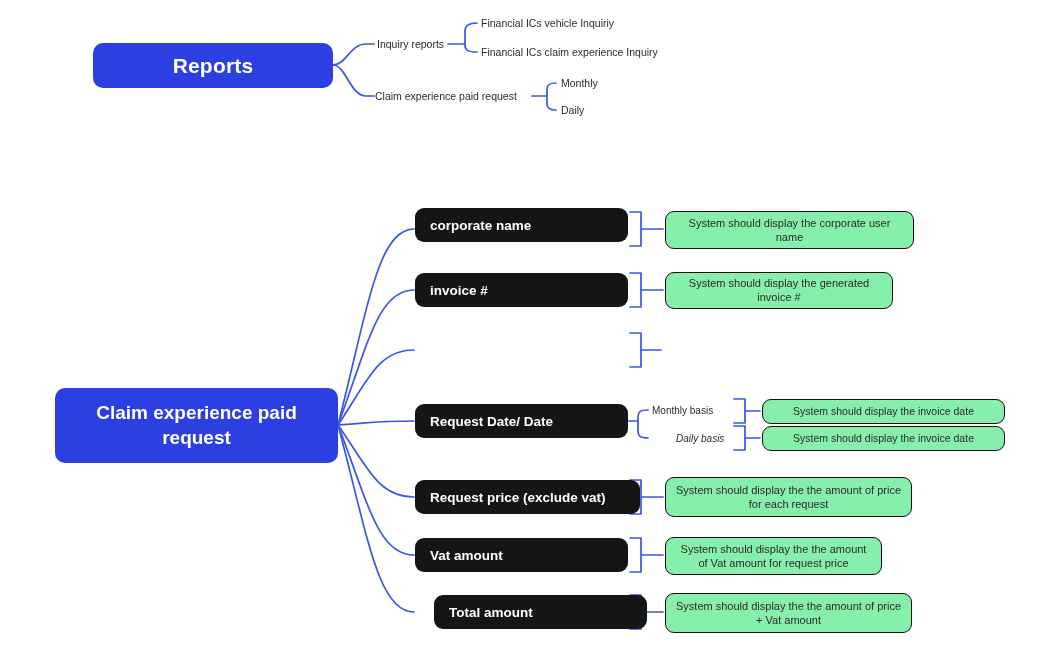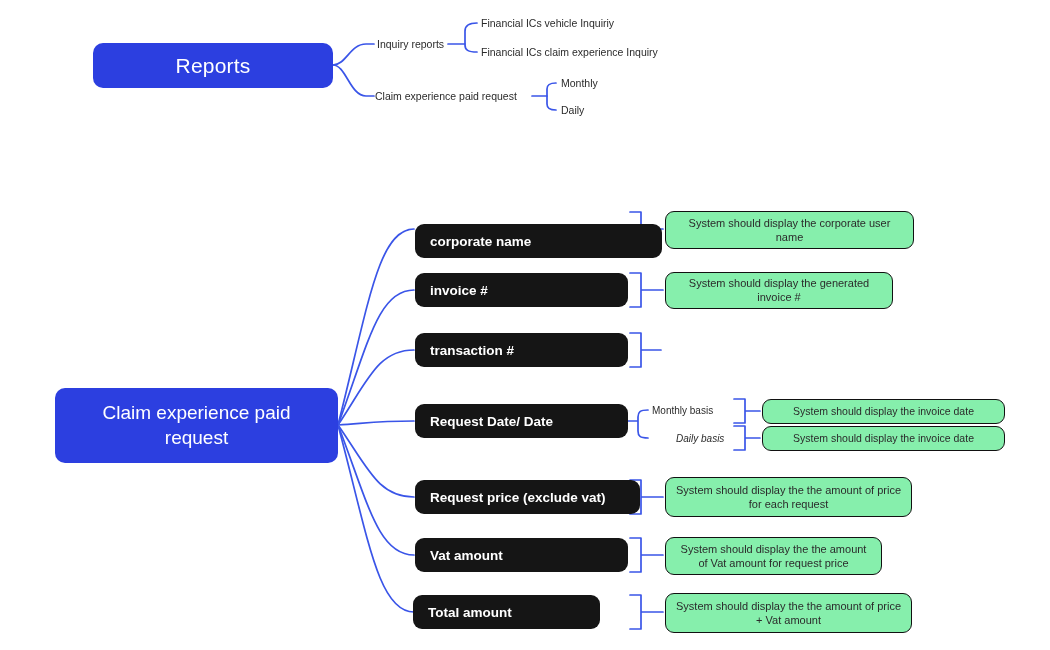--- a/index.html
+++ b/index.html
@@ -5,21 +5,21 @@
   html,body{margin:0;padding:0;background:#fff;}
   #canvas{
     position:relative;width:1050px;height:650px;overflow:hidden;
     background:#ffffff;font-family:"Liberation Sans",sans-serif;
   }
   #wires{position:absolute;left:0;top:0;width:1050px;height:650px;}
   .abs{position:absolute;box-sizing:border-box;}
   .node-blue{
     background:#2c3fe0;color:#ffffff;border-radius:10px;
     display:flex;align-items:center;justify-content:center;
-    font-weight:normal;text-align:center;
+    font-weight:bold;text-align:center;
   }
   .root-top{font-size:21px;letter-spacing:.2px;}
   .root-bottom{font-size:19px;line-height:1.28;padding:0 14px;}
   .twig{
     color:#2b2b2b;font-size:10.5px;white-space:nowrap;
     display:flex;align-items:center;height:14px;
   }
   .topic{
     background:#151515;color:#ffffff;border-radius:9px;
     font-size:13.5px;font-weight:bold;
@@ -79,36 +79,35 @@
   <div class="abs twig" style="left:481px;top:45px;">Financial  ICs claim experience Inquiry</div>
 
   <div class="abs twig" style="left:375px;top:89px;">Claim experience paid request</div>
 
   <div class="abs twig" style="left:561px;top:76px;">Monthly</div>
 
   <div class="abs twig" style="left:561px;top:103px;">Daily</div>
 
   <div class="abs node-blue root-bottom" style="left:55px;top:388px;width:283px;height:75px;">Claim experience paid request</div>
 
-  <div class="abs topic" style="left:415px;top:224px;width:247px;height:34px;">corporate name</div>
+  <div class="abs topic" style="left:415px;top:208px;width:213px;height:34px;">corporate name</div>
   <div class="abs note" style="left:665px;top:211px;width:249px;min-height:38px;">System should display the corporate  user name</div>
 
   <div class="abs topic" style="left:415px;top:273px;width:213px;height:34px;">invoice #</div>
   <div class="abs note" style="left:665px;top:272px;width:228px;min-height:35px;">System should display the generated invoice #</div>
 
-  <div class="abs topic" style="left:415px;top:333px;width:213px;height:34px;">transaction #</div>
 
   <div class="abs topic" style="left:415px;top:404px;width:213px;height:34px;">Request Date/ Date</div>
   <div class="abs twig" style="left:652px;top:403px;font-size:10px;">Monthly basis</div>
   <div class="abs twig" style="left:676px;top:431px;font-size:10px;font-style:italic;">Daily basis</div>
   <div class="abs note note-sm" style="left:762px;top:399px;width:243px;min-height:25px;">System should display the invoice date</div>
   <div class="abs note note-sm" style="left:762px;top:426px;width:243px;min-height:25px;">System should display the invoice date</div>
 
   <div class="abs topic" style="left:415px;top:480px;width:225px;height:34px;">Request price (exclude vat)</div>
   <div class="abs note" style="left:665px;top:477px;width:247px;min-height:40px;">System should display the the amount of price for each request</div>
 
   <div class="abs topic" style="left:415px;top:538px;width:213px;height:34px;">Vat amount</div>
   <div class="abs note" style="left:665px;top:537px;width:217px;min-height:38px;">System should display the the amount of Vat amount for request price</div>
 
-  <div class="abs topic" style="left:413px;top:595px;width:187px;height:34px;">Total amount</div>
+  <div class="abs topic" style="left:434px;top:595px;width:213px;height:34px;">Total amount</div>
   <div class="abs note" style="left:665px;top:593px;width:247px;min-height:40px;">System should display the the amount of price + Vat amount</div>
 
 </div>
 
 </body></html>

